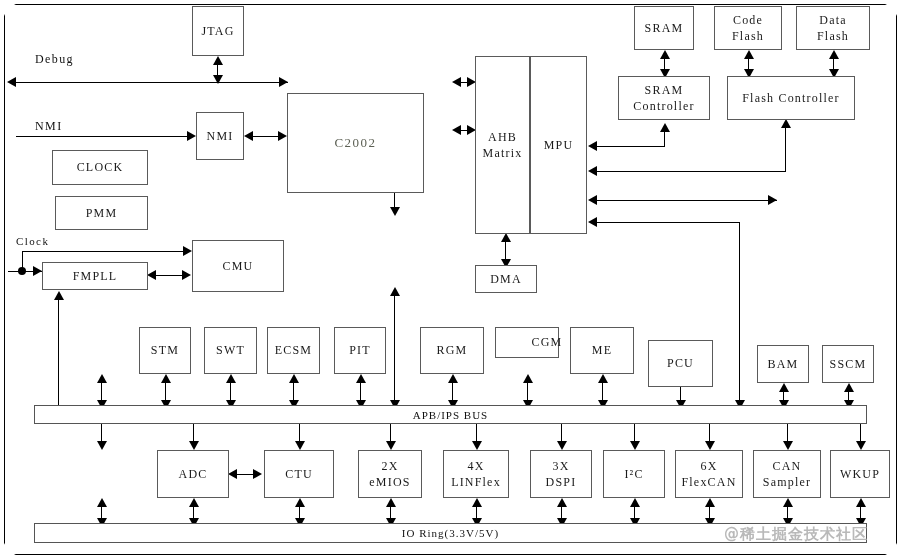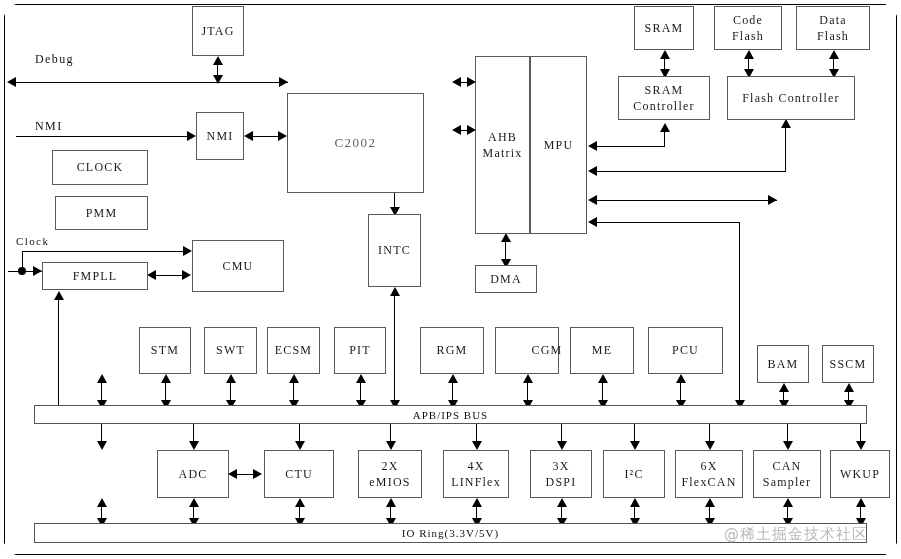--- a/index.html
+++ b/index.html
@@ -68,20 +68,21 @@
   }
   .dot{position:absolute;width:8px;height:8px;border-radius:50%;background:#000;z-index:6;}
   .wm{
     position:absolute;
     font-family:"DejaVu Sans", sans-serif;
     font-size:15px;
     color:#b9b9b9;
     letter-spacing:1px;
     white-space:nowrap;
     z-index:9;
+    font-weight:bold;
   }
 </style>
 </head>
 <body>
 
 <div id="canvas">
 
   <div class="frame" style="left:4px;top:4px;width:893px;height:551px;"></div>
 
   <div class="blk" style="left:192px;top:6px;width:52px;height:50px;">
@@ -118,23 +119,20 @@
   <div class="ar r" style="left:467px;top:77px;"></div>
 
   <div class="h" style="left:458px;top:130px;width:14px;"></div>
   <div class="ar l" style="left:452px;top:125px;"></div>
   <div class="ar r" style="left:467px;top:125px;"></div>
 
   <div class="v" style="left:394px;top:156px;height:56px;"></div>
   <div class="ar u" style="left:390px;top:150px;"></div>
   <div class="ar d" style="left:390px;top:207px;"></div>
 
-  <div class="blk" style="left:368px;top:214px;width:53px;height:73px;">
-    <span>INTC</span>
-  </div>
 
   <div class="v" style="left:394px;top:290px;height:116px;"></div>
   <div class="ar u" style="left:390px;top:287px;"></div>
   <div class="ar d" style="left:390px;top:400px;"></div>
 
   <div class="blk" style="left:52px;top:150px;width:96px;height:35px;">
     <span>CLOCK</span>
   </div>
 
   <div class="blk" style="left:55px;top:196px;width:93px;height:34px;">
@@ -238,27 +236,27 @@
   </div>
   <div class="blk" style="left:267px;top:327px;width:53px;height:47px;">
     <span>ECSM</span>
   </div>
   <div class="blk" style="left:334px;top:327px;width:52px;height:47px;">
     <span>PIT</span>
   </div>
   <div class="blk" style="left:420px;top:327px;width:64px;height:47px;">
     <span>RGM</span>
   </div>
-  <div class="blk" style="left:495px;top:327px;width:64px;height:47px;padding-left:40px;">
+  <div class="blk" style="left:495px;top:327px;width:64px;height:31px;padding-left:40px;">
     <span>CGM</span>
   </div>
   <div class="blk" style="left:570px;top:327px;width:64px;height:47px;">
     <span>ME</span>
   </div>
-  <div class="blk" style="left:648px;top:327px;width:75px;height:47px;">
+  <div class="blk" style="left:648px;top:340px;width:65px;height:47px;">
     <span>PCU</span>
   </div>
   <div class="blk" style="left:757px;top:345px;width:52px;height:38px;">
     <span>BAM</span>
   </div>
   <div class="blk" style="left:822px;top:345px;width:52px;height:38px;">
     <span>SSCM</span>
   </div>
 
   <div class="v" style="left:101px;top:378px;height:28px;"></div>

